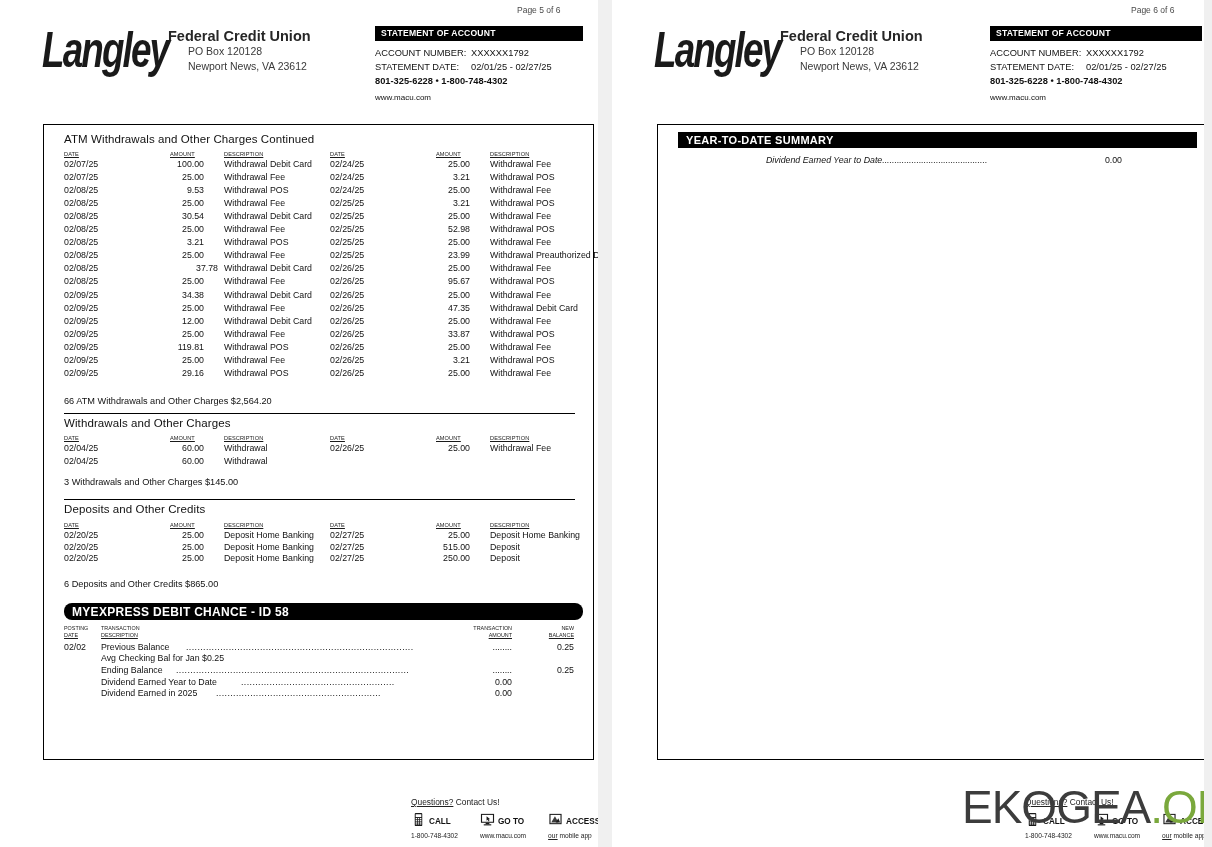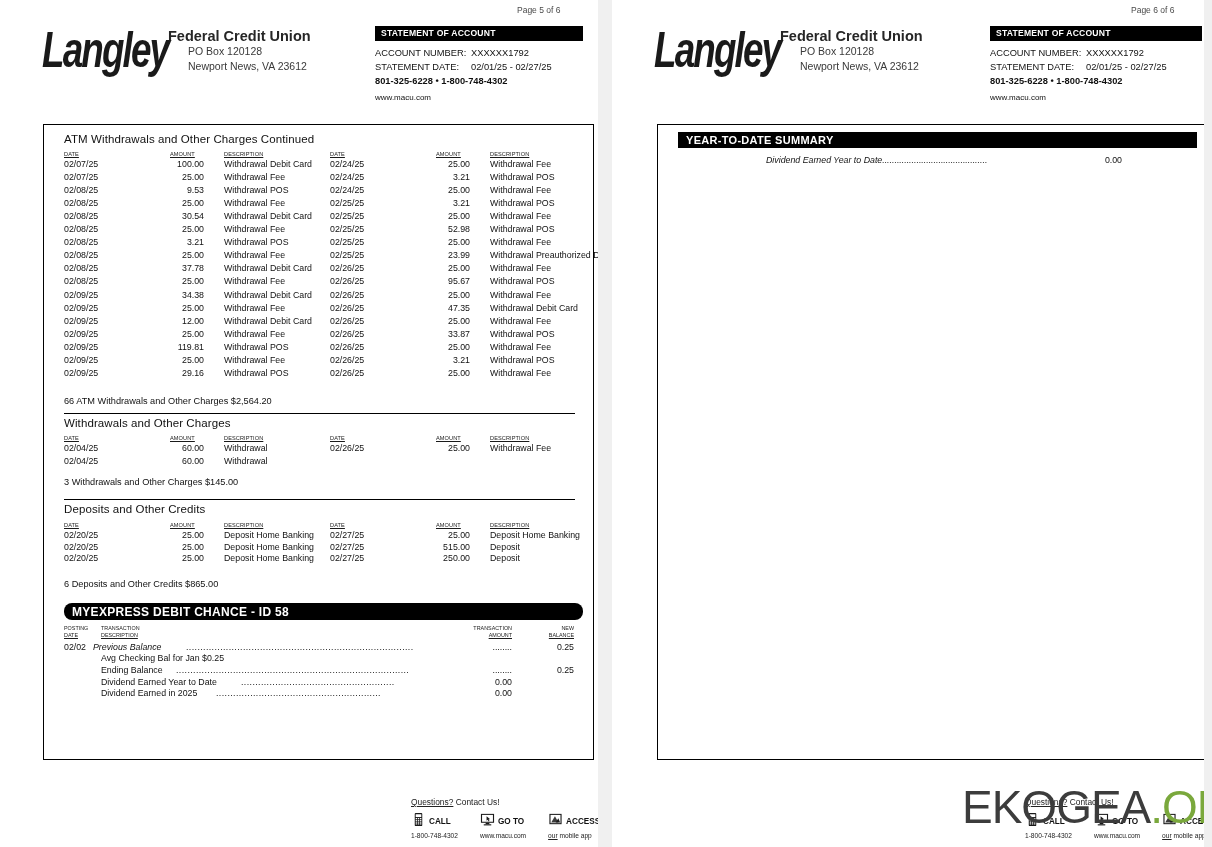--- a/index.html
+++ b/index.html
@@ -278,21 +278,21 @@
           <div class="txn-cell" style="left: 20px; top: 98.25px;">02/08/25</div>
           <div class="txn-cell txn-amt" style="left: 90px; width: 70px; top: 98.25px;">25.00</div>
           <div class="txn-cell" style="left: 180px; top: 98.25px;">Withdrawal Fee</div>
           <div class="txn-cell" style="left: 20px; top: 111.3px;">02/08/25</div>
           <div class="txn-cell txn-amt" style="left: 90px; width: 70px; top: 111.3px;">3.21</div>
           <div class="txn-cell" style="left: 180px; top: 111.3px;">Withdrawal POS</div>
           <div class="txn-cell" style="left: 20px; top: 124.35px;">02/08/25</div>
           <div class="txn-cell txn-amt" style="left: 90px; width: 70px; top: 124.35px;">25.00</div>
           <div class="txn-cell" style="left: 180px; top: 124.35px;">Withdrawal Fee</div>
           <div class="txn-cell" style="left: 20px; top: 137.4px;">02/08/25</div>
-          <div class="txn-cell txn-amt" style="left: 90px; width: 70px; top: 137.4px;">37.78</div>
+          <div class="txn-cell txn-amt" style="left: 104px; width: 70px; top: 137.4px;">37.78</div>
           <div class="txn-cell" style="left: 180px; top: 137.4px;">Withdrawal Debit Card</div>
           <div class="txn-cell" style="left: 20px; top: 150.45px;">02/08/25</div>
           <div class="txn-cell txn-amt" style="left: 90px; width: 70px; top: 150.45px;">25.00</div>
           <div class="txn-cell" style="left: 180px; top: 150.45px;">Withdrawal Fee</div>
           <div class="txn-cell" style="left: 20px; top: 163.5px;">02/09/25</div>
           <div class="txn-cell txn-amt" style="left: 90px; width: 70px; top: 163.5px;">34.38</div>
           <div class="txn-cell" style="left: 180px; top: 163.5px;">Withdrawal Debit Card</div>
           <div class="txn-cell" style="left: 20px; top: 176.55px;">02/09/25</div>
           <div class="txn-cell txn-amt" style="left: 90px; width: 70px; top: 176.55px;">25.00</div>
           <div class="txn-cell" style="left: 180px; top: 176.55px;">Withdrawal Fee</div>
@@ -449,21 +449,21 @@
         <div>TRANSACTION</div>
         <div class="u">AMOUNT</div>
       </div>
       <div class="ledger-head r-align" style="left:478px; top:500px; width:52px;">
         <div>NEW</div>
         <div class="u">BALANCE</div>
       </div>
 
       <div id="ledger-rows">
           <div class="ledger-row" style="left: 20px; top: 516px;">02/02</div>
-          <div class="ledger-row" style="left: 49px; top: 516px; font-style: italic;">Previous  Balance</div>
+          <div class="ledger-row" style="left: 57px; top: 516px;">Previous  Balance</div>
           <div class="ledger-row dots" style="left: 142px; top: 516px;">................................................................................</div>
           <div class="ledger-row r-align" style="left: 398px; width: 70px; top: 516px;">........</div>
           <div class="ledger-row r-align" style="left: 478px; width: 52px; top: 516px;">0.25</div>
           <div class="ledger-row" style="left: 57px; top: 527px;">Avg Checking Bal for Jan $0.25</div>
           <div class="ledger-row" style="left: 57px; top: 539px;">Ending  Balance</div>
           <div class="ledger-row dots" style="left: 132px; top: 539px;">..................................................................................</div>
           <div class="ledger-row r-align" style="left: 398px; width: 70px; top: 539px;">........</div>
           <div class="ledger-row r-align" style="left: 478px; width: 52px; top: 539px;">0.25</div>
           <div class="ledger-row" style="left: 57px; top: 551px;">Dividend Earned Year to Date</div>
           <div class="ledger-row dots" style="left: 197px; top: 551px;">......................................................</div>

